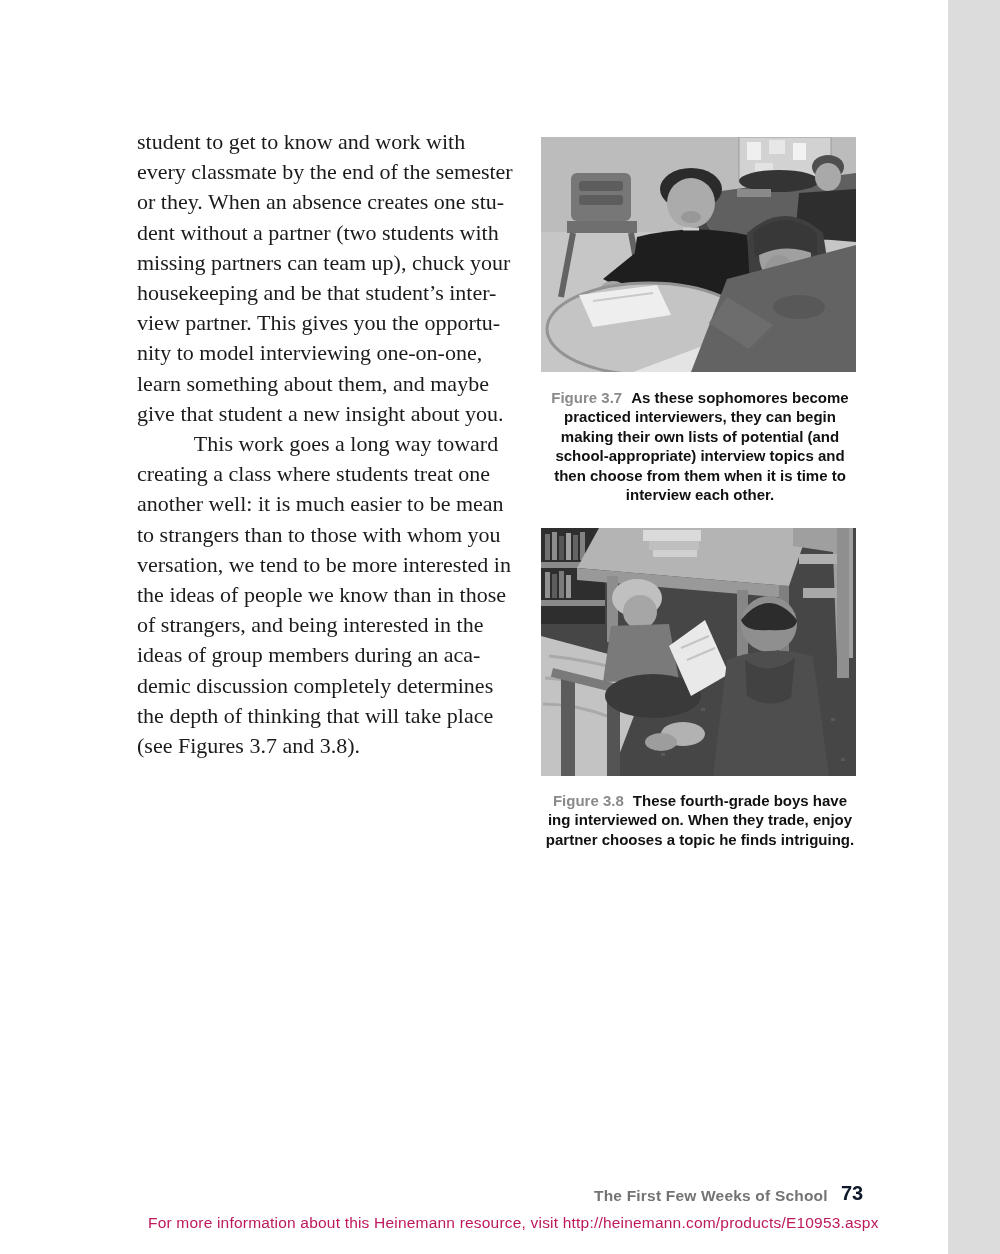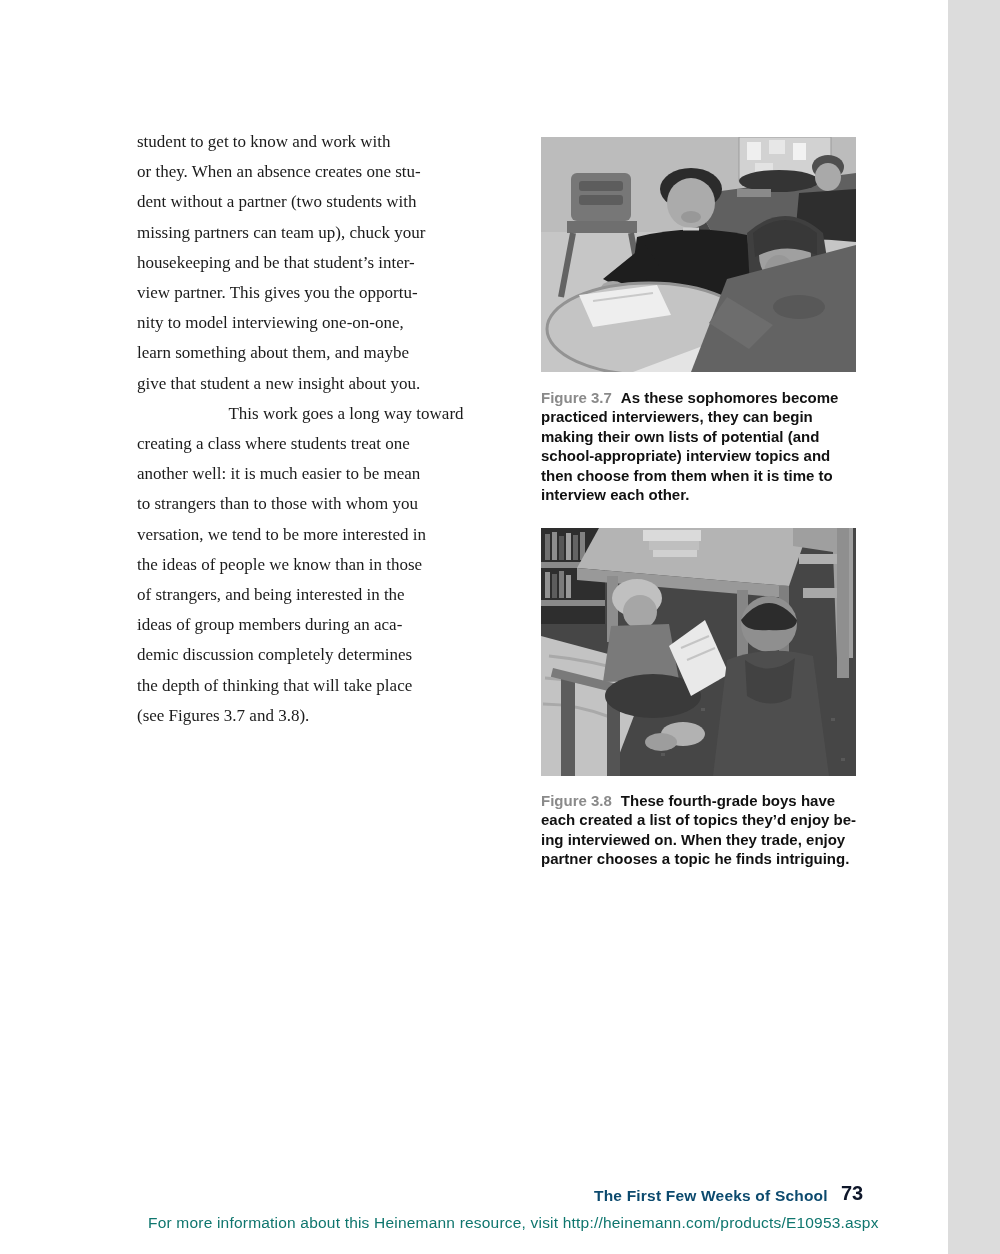--- a/index.html
+++ b/index.html
@@ -7,59 +7,60 @@
     width:1000px;height:1254px;position:relative;background:#ffffff;
     font-family:"Liberation Sans",sans-serif;overflow:hidden;
   }
   .edge-strip{
     position:absolute;top:0;right:0;width:52px;height:1254px;background:#dcdcdc;
   }
   
   .body-text{
     position:absolute;left:137px;top:127px;width:385px;
     font-family:"Liberation Serif","DejaVu Serif",serif;
-    font-size:17px;line-height:30.2px;color:#1b1b1b;
+    font-size:22px;line-height:30.2px;color:#1b1b1b;
   }
   .body-line{white-space:nowrap;}
   .body-line.indent{padding-left:33px;text-align:center;}
   
   .figure-photo{position:absolute;left:541px;width:315px;overflow:hidden;background:#bdbdbd;}
   #photo-1{top:137px;height:235px;}
   #photo-2{top:528px;height:248px;}
   .figure-caption{
     position:absolute;left:541px;width:318px;
     font-family:"Liberation Sans",sans-serif;font-weight:bold;
     font-size:15px;line-height:19.4px;color:#111111;
   }
   #caption-1{top:388px;}
   #caption-2{top:791px;}
-  .cap-line{white-space:nowrap;}
+  .cap-line{white-space:nowrap;text-align:center;}
   .cap-label{color:#8a8a8a;margin-right:9px;}
   
   .running-title{
     position:absolute;top:1187px;left:594px;
-    font-weight:bold;font-size:15.5px;color:#0c4a6e;letter-spacing:.2px;
+    font-weight:bold;font-size:15.5px;color:#737373;letter-spacing:.2px;
   }
   .page-number{
     position:absolute;top:1182px;left:841px;
     font-weight:bold;font-size:20px;color:#0f172a;
   }
   .info-line{
     position:absolute;top:1214px;left:148px;
-    font-size:15.5px;color:#0f766e;letter-spacing:.2px;
+    font-size:15.5px;color:#be185d;letter-spacing:.2px;
   }
   svg{display:block;}
 </style>
 </head>
 <body>
 
 <div class="edge-strip"></div>
 
 <div class="body-text">
     <div class="body-line">student to get to know and work with</div>
+    <div class="body-line">every classmate by the end of the semester</div>
     <div class="body-line">or they. When an absence creates one stu-</div>
     <div class="body-line">dent without a partner (two students with</div>
     <div class="body-line">missing partners can team up), chuck your</div>
     <div class="body-line">housekeeping and be that student’s inter-</div>
     <div class="body-line">view partner. This gives you the opportu-</div>
     <div class="body-line">nity to model interviewing one-on-one,</div>
     <div class="body-line">learn something about them, and maybe</div>
     <div class="body-line">give that student a new insight about you.</div>
     <div class="body-line indent">This work goes a long way toward</div>
     <div class="body-line">creating a class where students treat one</div>
@@ -198,21 +199,20 @@
 
     <circle cx="228" cy="96" r="28" fill="#8f8f8f"></circle>
     <path d="M200,92 Q228,58 256,92 Q256,104 228,102 Q204,104 200,92 Z" fill="#2c2c2c"></path>
     <path d="M186,132 Q228,116 272,128 L288,248 L172,248 Z" fill="#4e4e4e"></path>
     <path d="M204,132 Q228,150 254,130 L250,170 Q228,182 206,168 Z" fill="#424242"></path>
   </svg>
 </div>
 
 <div class="figure-caption" id="caption-2">
     <div class="cap-line"><span class="cap-label">Figure 3.8</span><span>These fourth-grade boys have</span></div>
-    <div class="cap-line">each created a list of topics they’d enjoy be-</div>
     <div class="cap-line">ing interviewed on. When they trade, enjoy</div>
     <div class="cap-line">partner chooses a topic he finds intriguing.</div>
   </div>
 
 <div class="running-title">The First Few Weeks of School</div>
 <div class="page-number">73</div>
 
 <div class="info-line">For more information about this Heinemann resource, visit http://heinemann.com/products/E10953.aspx</div>
 
 </body></html>

